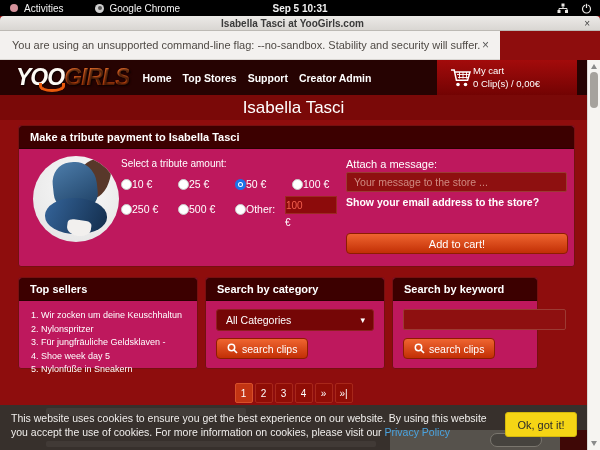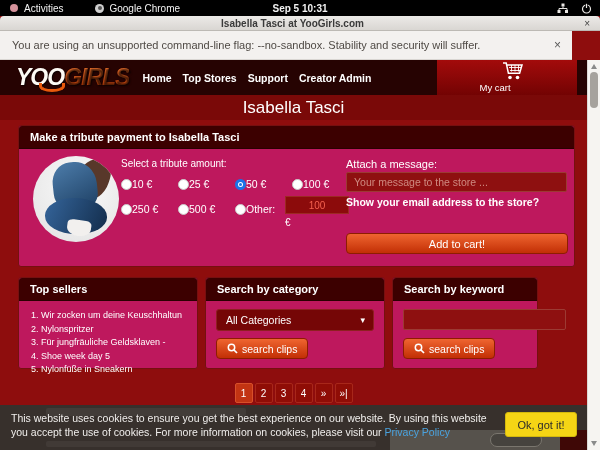--- a/index.html
+++ b/index.html
@@ -21,40 +21,40 @@
 
   
   .win-titlebar { position:absolute; top:16px; left:0; width:600px; height:15px;
     background:linear-gradient(#eceae7,#d9d6d2); border-bottom:1px solid #bcb9b4;
     border-radius:4px 4px 0 0; }
   .win-title { position:absolute; left:0; right:15px; text-align:center; font-size:10px; line-height:15px;
     color:#3a3a3a; font-weight:bold; }
   .win-close { position:absolute; right:10px; top:0; font-size:10px; line-height:15px; color:#444; cursor:default; }
 
   
-  .notice-bar { position:absolute; top:31px; left:0; width:572px; height:29px; background:#f3f1ef;
+  .notice-bar { position:absolute; top:31px; left:0; width:500px; height:29px; background:#f3f1ef;
     border-bottom:1px solid #d9d6d2; display:flex; align-items:center; }
   .notice-text { padding-left:12px; font-size:11px; color:#4f4a45; }
   .notice-close { position:absolute; right:11px; font-size:12px; color:#5a5a5a; }
 
   
   .site-header { position:absolute; top:60px; left:0; width:587px; height:35px; background:#260302;
     display:flex; align-items:center; }
   .logo { position:relative; margin-left:16px; font-size:23px; font-weight:900; font-style:italic;
     letter-spacing:-1px; line-height:35px; white-space:nowrap;
     text-shadow:1px 1px 2px rgba(0,0,0,.7); }
   .logo-yoo { color:#fdfbf5; }
   .logo-girls { color:#e8590c; background:linear-gradient(#f57a33,#c43a02); -webkit-background-clip:text;
     background-clip:text;margin-top:16px; -webkit-text-fill-color:transparent; }
   .logo-smile { position:absolute; left:23px; bottom:3px; width:26px; height:9px;
     border:3px solid #e8590c; border-top:none; border-radius:0 0 24px 24px / 0 0 11px 11px; }
   .main-nav { display:flex; gap:11px; margin-left:13px; }
   .nav-item { color:#fff; font-size:10.5px; font-weight:600; text-decoration:none; cursor:pointer; }
   .cart-box { position:absolute; right:10px; top:0; width:140px; height:35px;
-    background:linear-gradient(#a30b0b,#730303); display:flex; align-items:center; gap:0; padding-left:12px;flex-direction:column; }
+    background:linear-gradient(#a30b0b,#730303); display:flex; align-items:center; gap:0; padding-left:12px; }
   .cart-lines { color:#fff; font-size:9.5px; line-height:1.35; }
 
   
   .page-band { position:absolute; top:95px; left:0; width:587px; height:25px; background:#7a0908;
     color:#fff; font-size:17px; text-align:center; line-height:26px; }
 
   
   .panel { position:absolute; background:#be185d; border:1px solid #751010; border-radius:3px; }
   .panel-head { height:23px; background:#3c0000; border-bottom:1px solid #2a0000; color:#fff;
     font-size:11px; font-weight:bold; line-height:23px; padding-left:11px; border-radius:3px 3px 0 0; }
@@ -74,22 +74,22 @@
     border-radius:30% 30% 60% 60%; transform:rotate(8deg); }
 
   .amount-label { position:absolute; left:102px; top:9px; color:#fff; font-size:10px; }
   .amount-grid { position:absolute; left:102px; top:29px; display:grid;
     grid-template-columns:57px 57px 57px 57px; row-gap:13px; }
   .radio-opt { display:flex; align-items:center; color:#fff; font-size:10.5px; cursor:pointer; }
   .radio { width:11px; height:11px; border-radius:50%; background:#fff; border:1px solid #c9c9c9; position:relative; }
   .radio.on { background:#fff; border:3px solid #1a73e8; }
   .radio.on::after { content:""; position:absolute; left:50%; top:50%; width:3px; height:3px; margin:-1.5px;
     border-radius:50%; background:#1a73e8; }
-  .other-amount { position:absolute; left:266px; top:47px; width:64px; height:18px; background:#8c0b0b;
-    border:1px solid #9c2a22; color:#f4604f; font-size:10px; text-align:center; font-family:"Liberation Sans",sans-serif; }
+  .other-amount { position:absolute; left:266px; top:47px; width:52px; height:18px; background:#8c0b0b;
+    border:1px solid #9c2a22; color:#f4604f; font-size:10px; text-align:left; font-family:"Liberation Sans",sans-serif; }
   .other-euro { position:absolute; left:266px; top:68px; color:#fff; font-size:10px; }
 
   .msg-label { position:absolute; left:327px; top:9px; color:#fff; font-size:11px; }
   .msg-input { position:absolute; left:327px; top:23px; width:221px; height:20px; background:#8e1010;
     border:1px solid #9c3a33; border-radius:2px; color:#f0c0b5; font-size:10.5px; padding:0 7px;
     font-family:"Liberation Sans",sans-serif; }
   .msg-input::placeholder { color:#cf8a80; opacity:1; }
   .email-label { position:absolute; left:327px; top:47px; color:#fff; font-size:10.5px; font-weight:bold; }
   .email-input { position:absolute; left:327px; top:60px; width:221px; height:19px; background:#4a0202;
     border:1px solid #a8847c; border-radius:2px; color:#e8c8c0; font-size:11px; padding:0 7px;

